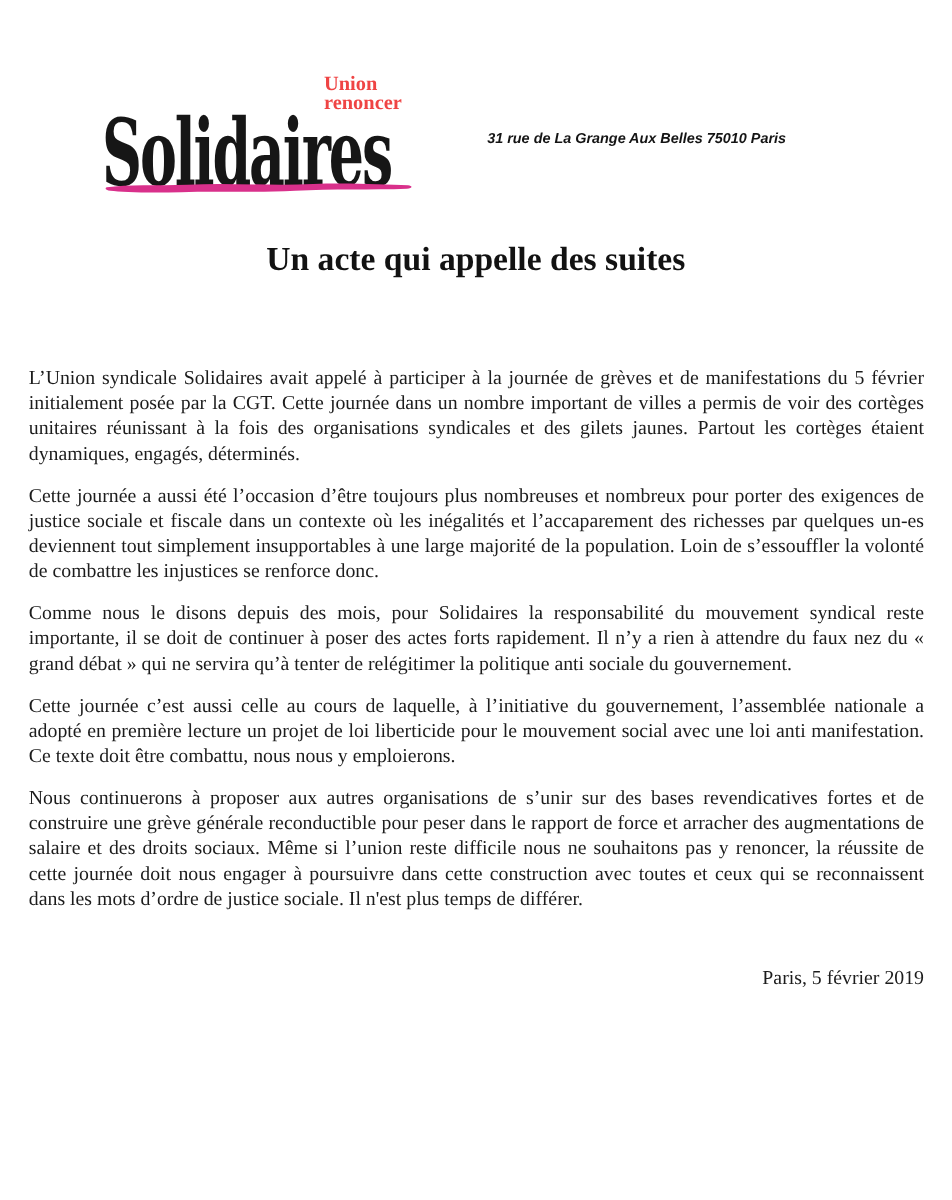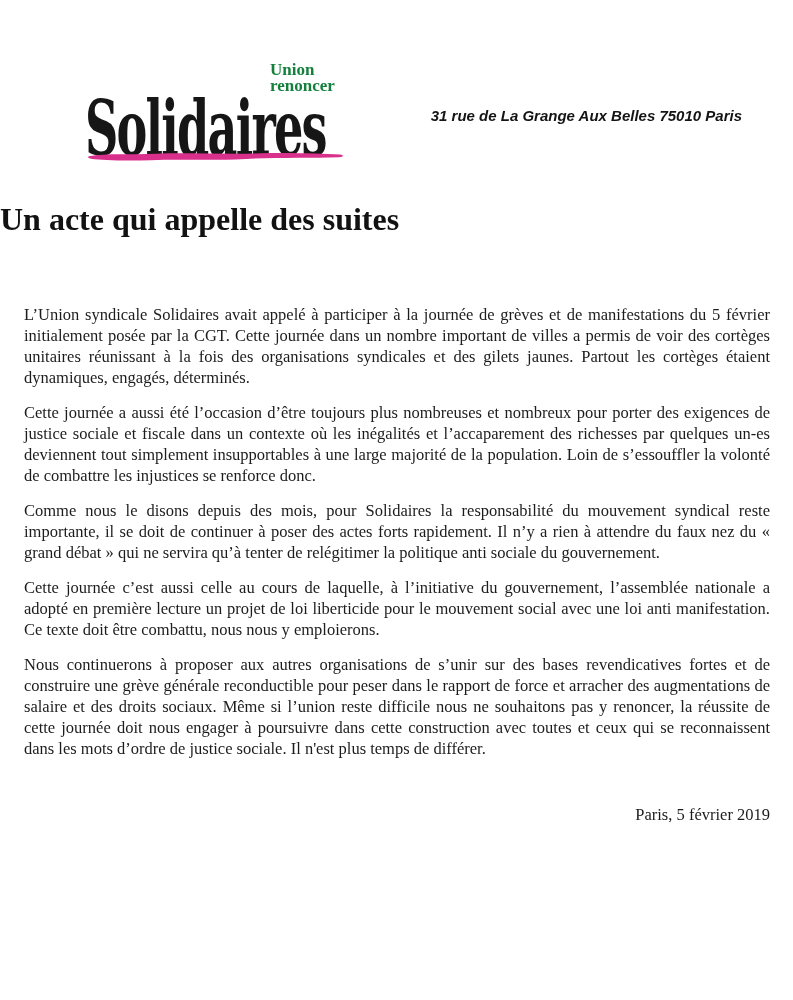--- a/index.html
+++ b/index.html
@@ -16,21 +16,21 @@
 
   
   .logo-union {
     position: absolute;
     left: 270px;
     top: 62px;
     font-family: "Liberation Serif", serif;
     font-size: 17px;
     line-height: 16px;
     font-weight: bold;
-    color: #15803d;
+    color: #ef4444;
   }
   .logo-wordmark {
     position: absolute;
     left: 85px;
     top: 90px;
     font-family: "DejaVu Serif", serif;
     font-weight: bold;
     font-size: 77px;
     line-height: 1;
     letter-spacing: -3px;
@@ -44,40 +44,41 @@
     left: 86px;
     top: 147px;
     width: 260px;
     height: 16px;
   }
   .address-block {
     position: absolute;
     right: 51px;
     top: 106px;
     width: 336px;
-    text-align: right;
+    text-align: left;
     font-family: "Liberation Sans", sans-serif;
     font-weight: bold;
     font-style: italic;
-    font-size: 15px;
+    font-size: 12px;
     line-height: 19px;
     color: #141414;
     white-space: nowrap;
   }
   .contact-separator { display: inline-block; margin: 0 17px; }
 
   
   .doc-title {
     position: absolute;
     left: 0;
     top: 201px;
     width: 100%;
+    text-align: center;
     font-family: "Liberation Serif", serif;
     font-weight: bold;
-    font-size: 32px;
+    font-size: 28px;
     color: #121212;
   }
 
   
   .doc-body {
     position: absolute;
     left: 24px;
     right: 23px;
     top: 304px;
     text-align: justify;

